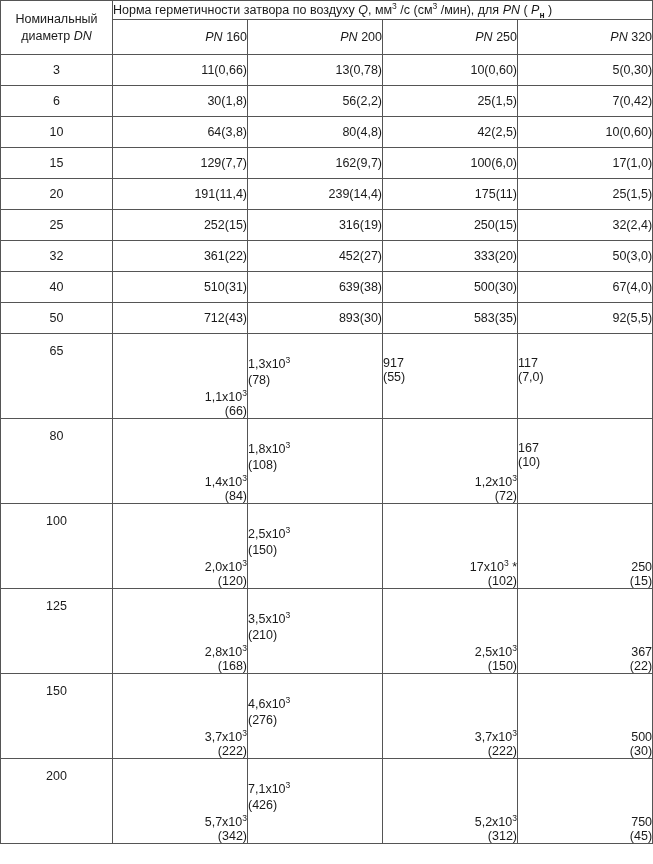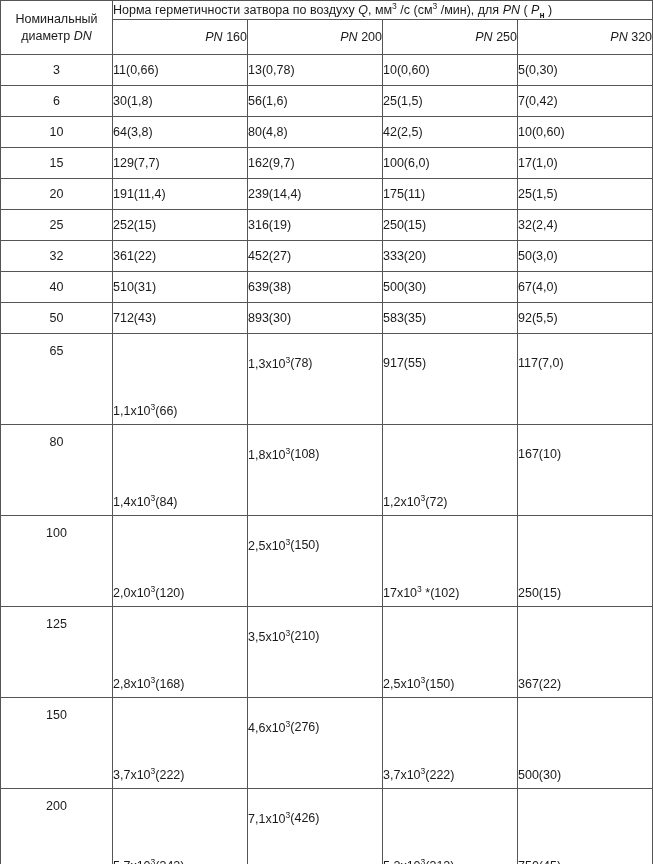--- a/index.html
+++ b/index.html
@@ -61,33 +61,33 @@
   }
   td.dn.tall { vertical-align: top; padding-top: 10px; }
 
   td.val {
     position: relative;
     height: 30px;
     padding: 0 8px;
   }
   .v-wrap {
     display: flex;
-    justify-content: flex-start;
+    justify-content: flex-end;
     align-items: baseline;
     width: 100%;
   }
   .v-main { white-space: nowrap; }
   .v-par  { white-space: nowrap; }
 
   
   td.val.tall { height: 62px; vertical-align: top; padding-top: 22px; }
-  td.val.tall .v-wrap { align-items: flex-start; }
+  td.val.tall .v-wrap { align-items: flex-start; flex-direction: column; }
   .wrapnum { white-space: normal; max-width: 60px; display: inline-block; line-height: 1.35; }
 
-  td.val.bot { vertical-align: bottom; padding-bottom: 6px; }
+  td.val.bot { vertical-align: bottom; }
   td.val.bot .v-wrap { align-items: flex-end; }
 </style>
 </head>
 <body>
 
 <table class="spec">
   <colgroup>
     <col class="c-dn">
       <col class="c-pn">
       <col class="c-pn">
@@ -156,21 +156,21 @@
         <td class="dn">6</td>
         <td class="val">
           <div class="v-wrap">
             <span class="v-main"><span>30</span></span>
             <span class="v-par">(1,8)</span>
           </div>
         </td>
         <td class="val">
           <div class="v-wrap">
             <span class="v-main"><span>56</span></span>
-            <span class="v-par">(1,6)</span>
+            <span class="v-par">(2,2)</span>
           </div>
         </td>
         <td class="val">
           <div class="v-wrap">
             <span class="v-main"><span>25</span></span>
             <span class="v-par">(1,5)</span>
           </div>
         </td>
         <td class="val">
           <div class="v-wrap">

